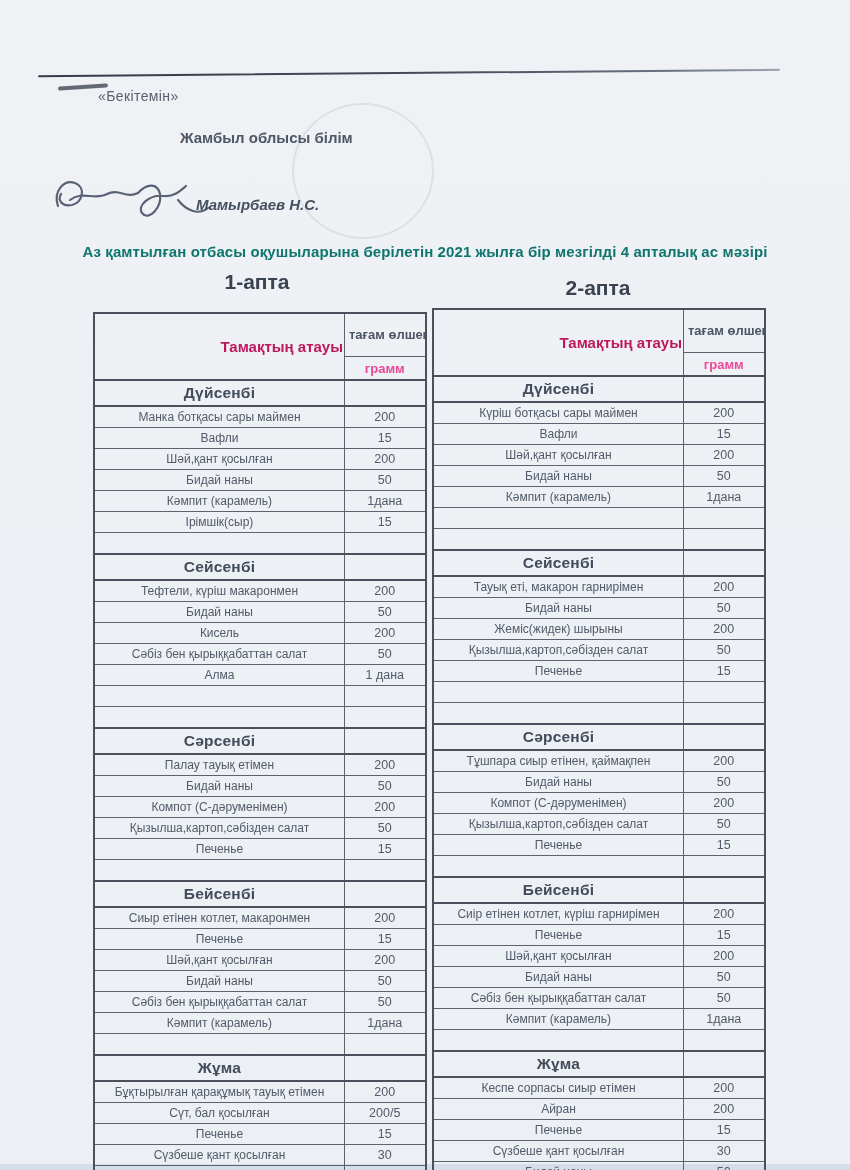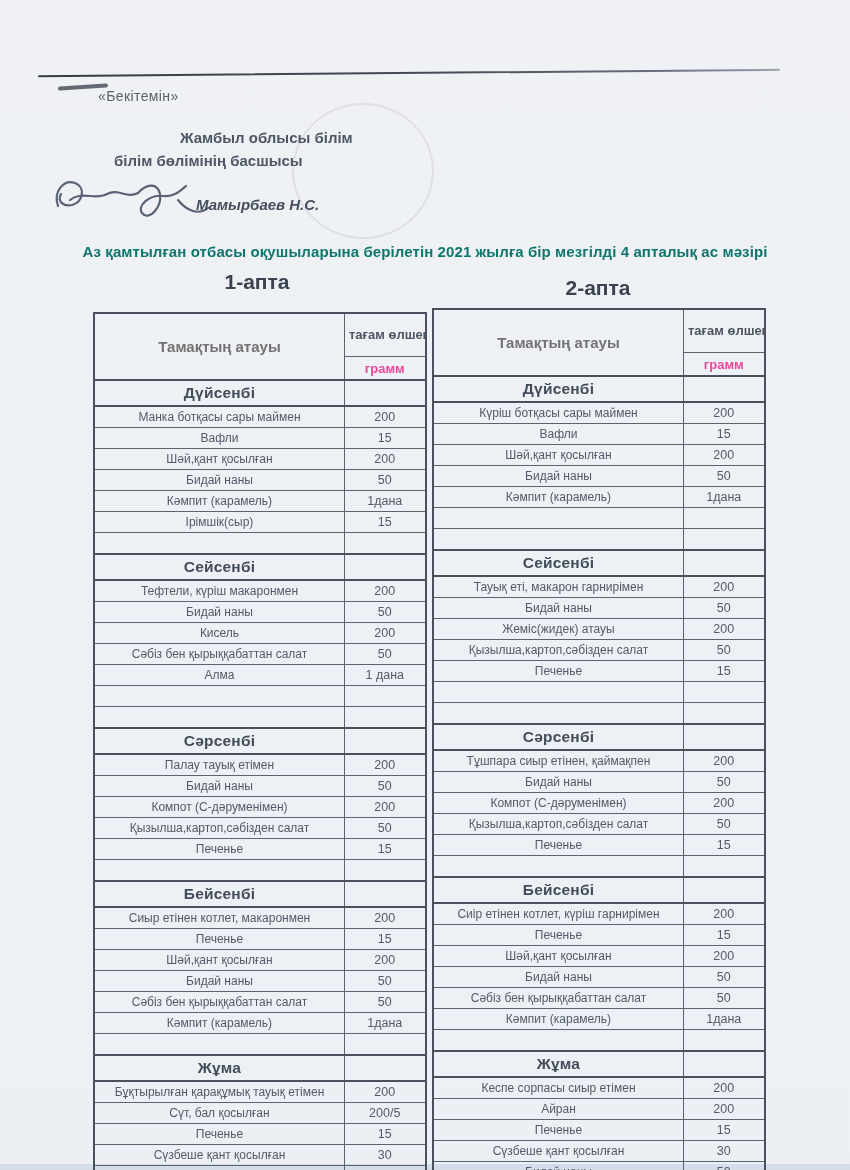--- a/index.html
+++ b/index.html
@@ -30,21 +30,21 @@
   
   .week-label{font-size:21px;font-weight:bold;color:#3b4350;text-align:center;}
   .week1{left:93px;width:328px;top:270px;}
   .week2{left:432px;width:332px;top:276px;}
   
   table.menu{position:absolute;border-collapse:collapse;border:2px solid #4a515c;
     background:rgba(255,255,255,.0);table-layout:fixed;}
   .t1{left:93px;top:312px;width:328px;}
   .t2{left:432px;top:308px;width:332px;}
   table.menu th, table.menu td{border:1px solid #5b6370;overflow:hidden;white-space:nowrap;}
-  th.name-h{width:247px;font-size:15px;font-weight:bold;color:#737373;text-align:center;}
+  th.name-h{width:247px;font-size:15px;font-weight:bold;color:#be185d;text-align:right;}
   col.qty-col{width:81px;}
   th.size-h1{height:38px;font-size:13px;font-weight:bold;color:#4d5663;text-align:center;
     padding:2px 4px;white-space:normal;line-height:16px;}
   th.size-h2{height:20px;font-size:13px;font-weight:bold;color:#ec4899;text-align:center;
     border-bottom:2px solid #4a515c;}
   thead th{border-bottom-width:2px;}
   td.c-name{height:18px;font-size:12px;color:#525b69;text-align:center;padding:0 3px;}
   td.c-qty{height:18px;font-size:12.5px;color:#525b69;text-align:center;}
   tr.r-day td{height:22px;border-top:2px solid #4a515c;border-bottom:2px solid #4a515c;}
   tr.r-day td.c-name{font-size:15.5px;font-weight:bold;color:#424c5a;letter-spacing:.2px;margin-left:32px;}
@@ -54,21 +54,20 @@
 <body>
 
 <div class="abs scan-line"></div>
 <div class="abs scan-dash"></div>
 <div class="abs stamp"></div>
 <div class="abs bottom-strip"></div>
 
 <div class="abs approve">«Бекітемін»</div>
 <div class="abs authority">
   <div class="auth-line-0">Жамбыл облысы білім</div>
-  <div>білім бөлімінің басшысы</div>
 </div>
 
 <div class="abs signature-wrap">
   <svg width="165" height="62" viewBox="0 0 165 62">
     <g fill="none" stroke="#39435a" stroke-width="2.2" stroke-linecap="round" opacity="0.82">
       <path d="M8 40 C3 25 14 13 25 17 C36 21 33 36 22 39 C13 41 7 35 11 28"></path>
       <path d="M20 34 C33 24 44 35 57 28 C69 22 76 33 88 27"></path>
       <path d="M88 27 C98 16 108 18 110 28 C112 41 99 56 92 47 C87 40 99 28 114 30 C124 31 130 25 136 20"></path>
       <path d="M128 34 C136 44 148 50 158 42"></path>
     </g>
@@ -300,21 +299,21 @@
       </tr>
       <tr class="r-item">
         <td class="c-name">Тауық еті, макарон гарнирімен</td>
         <td class="c-qty">200</td>
       </tr>
       <tr class="r-item">
         <td class="c-name">Бидай наны</td>
         <td class="c-qty">50</td>
       </tr>
       <tr class="r-item">
-        <td class="c-name">Жеміс(жидек) атауы</td>
+        <td class="c-name">Жеміс(жидек) шырыны</td>
         <td class="c-qty">200</td>
       </tr>
       <tr class="r-item">
         <td class="c-name">Қызылша,картоп,сәбізден салат</td>
         <td class="c-qty">50</td>
       </tr>
       <tr class="r-item">
         <td class="c-name">Печенье</td>
         <td class="c-qty">15</td>
       </tr>

